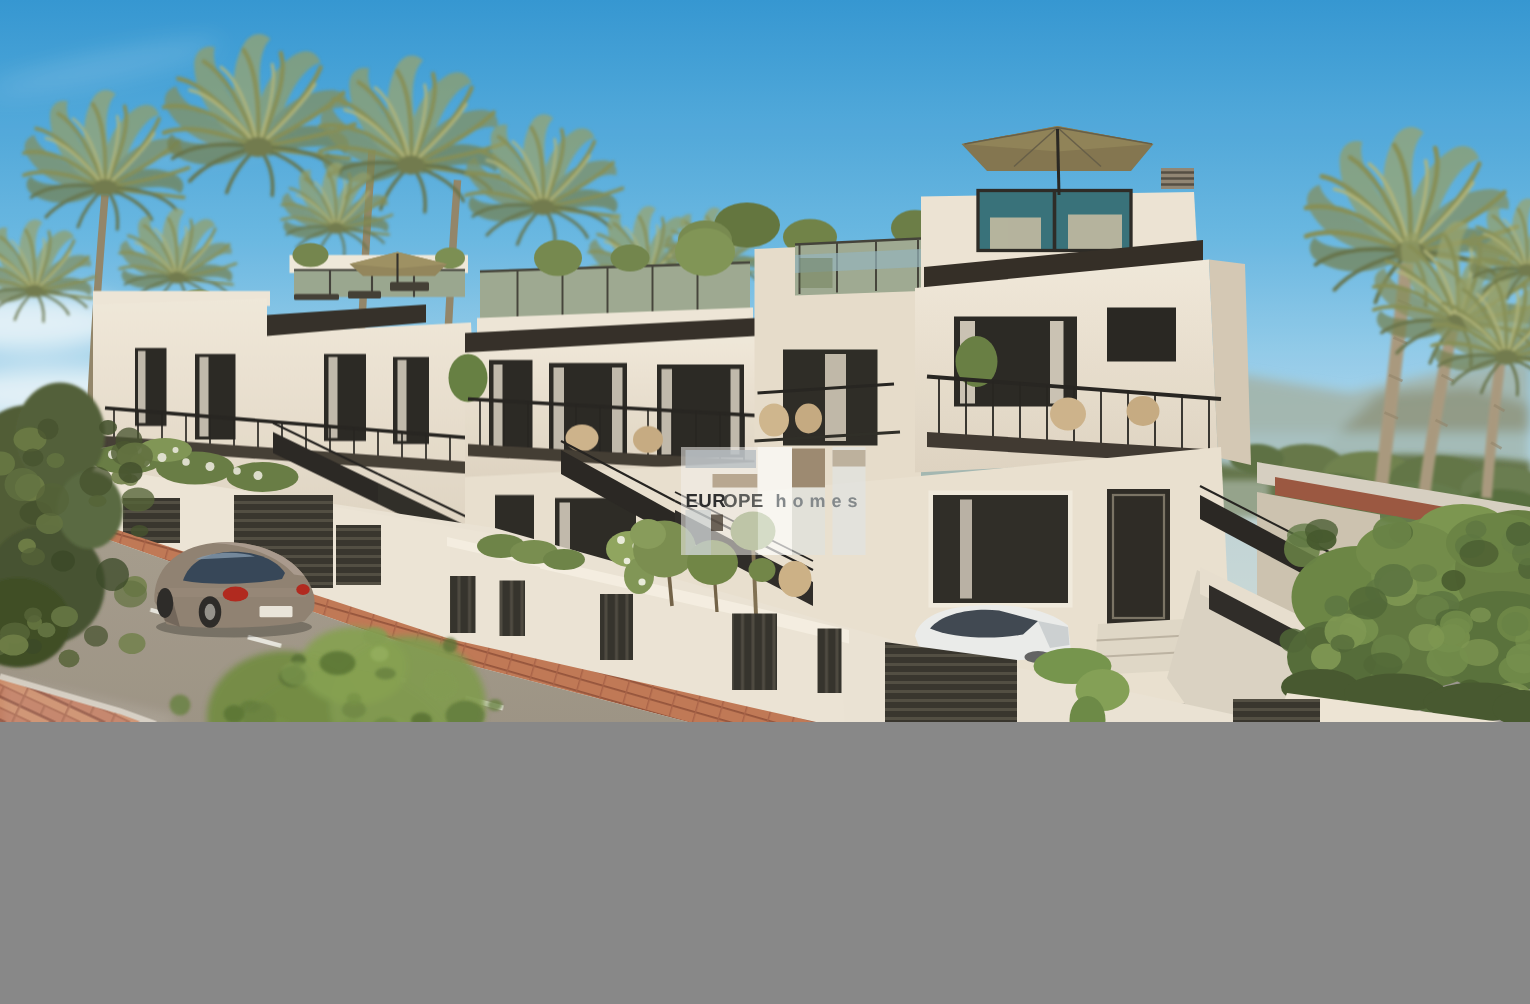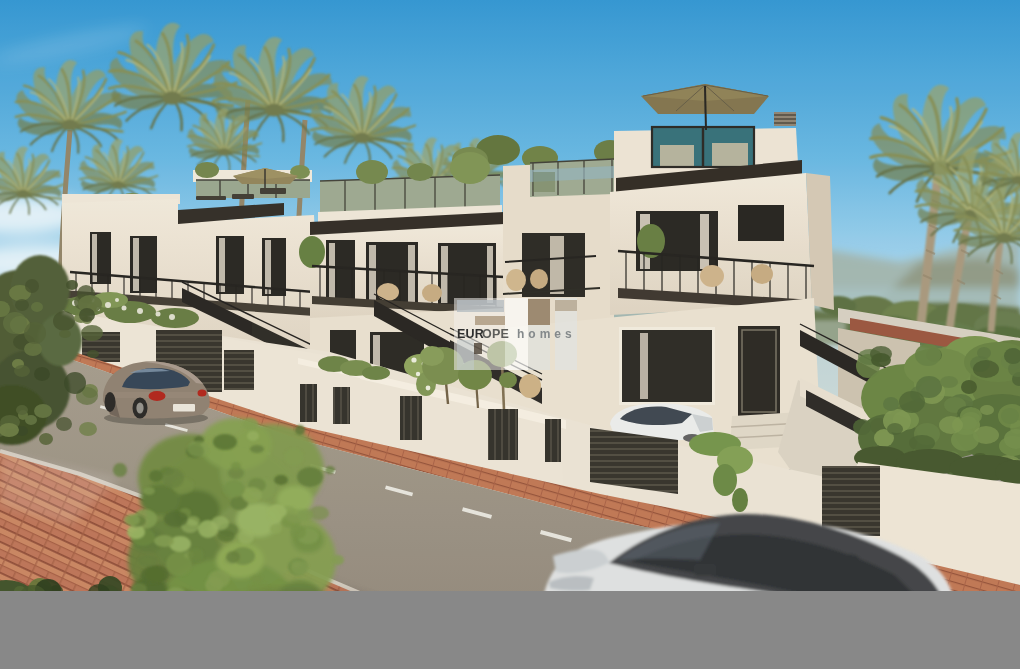--- a/index.html
+++ b/index.html
@@ -1,16 +1,16 @@
 <!DOCTYPE html>
 <html><head>
 <meta charset="utf-8">
 <style>
   html,body{margin:0;padding:0;background:#888;}
-  #scene{width:1020px;height:591px;position:relative;overflow:hidden;font-family:"Liberation Sans",sans-serif;}
+  #scene{width:1020px;height:481px;position:relative;overflow:hidden;font-family:"Liberation Sans",sans-serif;}
 </style>
 </head>
 <body>
 <div id="scene">
 <svg width="1020" height="669" viewBox="0 0 1020 669">
 <defs>
   <linearGradient id="sky" x1="0" y1="0" x2="0" y2="1">
     <stop offset="0" stop-color="#2b93d2"></stop>
     <stop offset="0.38" stop-color="#62b5e3"></stop>
     <stop offset="0.66" stop-color="#a4d4ee"></stop>

